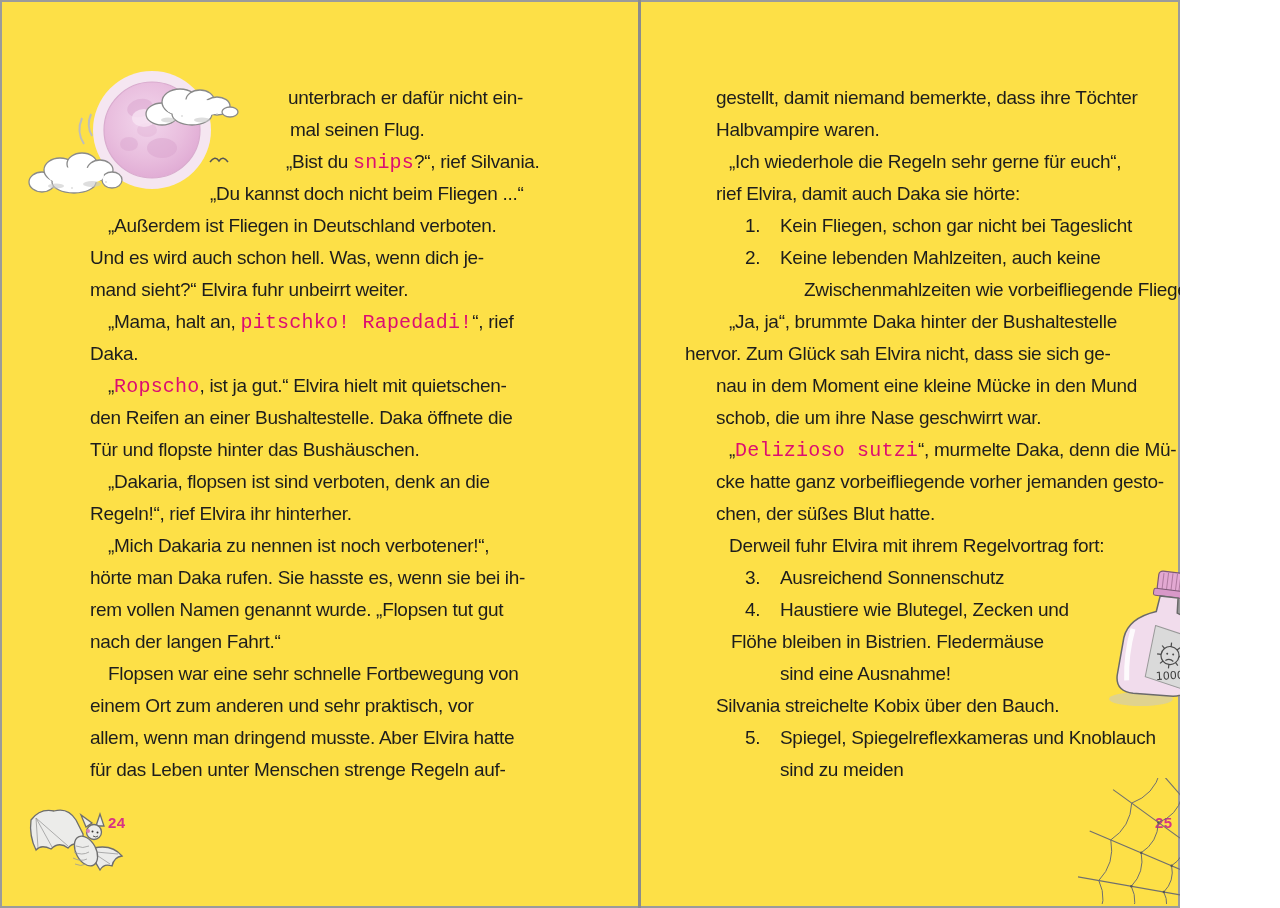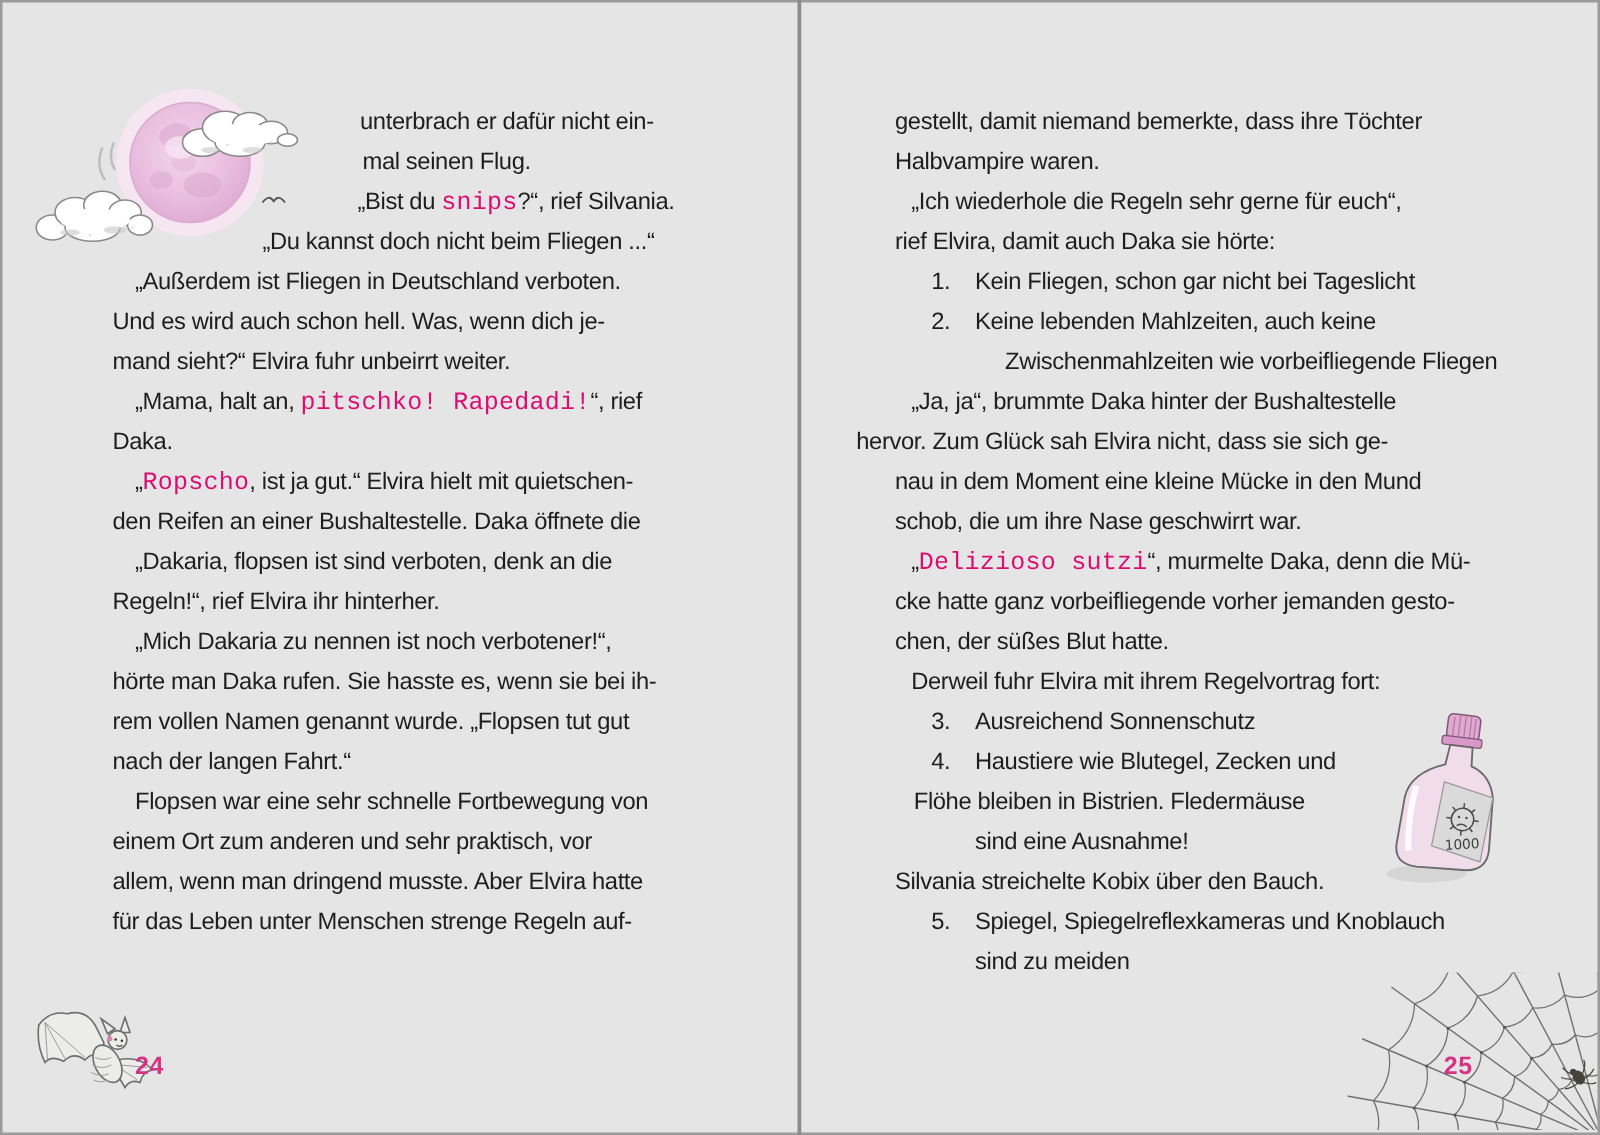--- a/index.html
+++ b/index.html
@@ -1,35 +1,35 @@
 <!DOCTYPE html>
 <html><head>
 <meta charset="utf-8">
 <style>
   html,body{margin:0;padding:0;background:#fff;}
   .spread{
-    position:relative;width:1280px;height:908px;background:#e5e5e5;
+    position:relative;width:1180px;height:908px;background:#fde047;
     box-shadow:inset 0 0 0 2px #9b9b9b;overflow:hidden;
     font-family:"Liberation Sans",sans-serif;color:#1d1d1d;
   }
   .divider{position:absolute;left:638px;top:0;width:3px;height:100%;background:#8c8c8c;}
   .page{position:absolute;top:0;height:904px;}
   .page.left{left:0;width:638px;}
   .page.right{left:641px;width:639px;}
   .textcol{position:absolute;top:82px;left:0;right:0;}
   .tline{
     height:32px;line-height:32px;font-size:19px;letter-spacing:-0.3px;
     white-space:pre;color:#1d1d1d;
   }
   .lnum{display:inline-block;width:35px;}
   .vamp{
     font-family:Liberation Mono, monospace;font-size:20px;letter-spacing:0.2px;
   }
   .pagenum{
-    position:absolute;top:842px;font-size:20px;font-weight:600;letter-spacing:0.5px;
+    position:absolute;top:814px;font-size:15px;font-weight:600;letter-spacing:0.5px;
   }
   .pagenum.pleft{left:108px;}
   .pagenum.pright{left:514px;}
   svg{position:absolute;display:block;}
   #moon-svg{left:12px;top:56px;}
   #bat-svg{left:26px;top:804px;}
   #bottle-svg{left:462px;top:568px;}
   #web-svg{left:437px;top:778px;}
 </style>
 </head>
@@ -96,20 +96,21 @@
         <div class="tline" style="padding-left: 290px;"><span>mal seinen Flug.</span></div>
         <div class="tline" style="padding-left: 286px;"><span>„Bist du </span><span class="vamp" style="color: rgb(220, 13, 114);">snips</span><span>?“, rief Silvania.</span></div>
         <div class="tline" style="padding-left: 210px;"><span>„Du kannst doch nicht beim Fliegen ...“</span></div>
         <div class="tline" style="padding-left: 108px;"><span>„Außerdem ist Fliegen in Deutschland verboten.</span></div>
         <div class="tline" style="padding-left: 90px;"><span>Und es wird auch schon hell. Was, wenn dich je-</span></div>
         <div class="tline" style="padding-left: 90px;"><span>mand sieht?“ Elvira fuhr unbeirrt weiter.</span></div>
         <div class="tline" style="padding-left: 108px;"><span>„Mama, halt an, </span><span class="vamp" style="color: rgb(220, 13, 114);">pitschko! Rapedadi!</span><span>“, rief</span></div>
         <div class="tline" style="padding-left: 90px;"><span>Daka.</span></div>
         <div class="tline" style="padding-left: 108px;"><span>„</span><span class="vamp" style="color: rgb(220, 13, 114);">Ropscho</span><span>, ist ja gut.“ Elvira hielt mit quietschen-</span></div>
         <div class="tline" style="padding-left: 90px;"><span>den Reifen an einer Bushaltestelle. Daka öffnete die</span></div>
+        <div class="tline" style="padding-left: 90px;"><span>Tür und flopste hinter das Bushäuschen.</span></div>
         <div class="tline" style="padding-left: 108px;"><span>„Dakaria, flopsen ist sind verboten, denk an die</span></div>
         <div class="tline" style="padding-left: 90px;"><span>Regeln!“, rief Elvira ihr hinterher.</span></div>
         <div class="tline" style="padding-left: 108px;"><span>„Mich Dakaria zu nennen ist noch verbotener!“,</span></div>
         <div class="tline" style="padding-left: 90px;"><span>hörte man Daka rufen. Sie hasste es, wenn sie bei ih-</span></div>
         <div class="tline" style="padding-left: 90px;"><span>rem vollen Namen genannt wurde. „Flopsen tut gut</span></div>
         <div class="tline" style="padding-left: 90px;"><span>nach der langen Fahrt.“</span></div>
         <div class="tline" style="padding-left: 108px;"><span>Flopsen war eine sehr schnelle Fortbewegung von</span></div>
         <div class="tline" style="padding-left: 90px;"><span>einem Ort zum anderen und sehr praktisch, vor</span></div>
         <div class="tline" style="padding-left: 90px;"><span>allem, wenn man dringend musste. Aber Elvira hatte</span></div>
         <div class="tline" style="padding-left: 90px;"><span>für das Leben unter Menschen strenge Regeln auf-</span></div>

